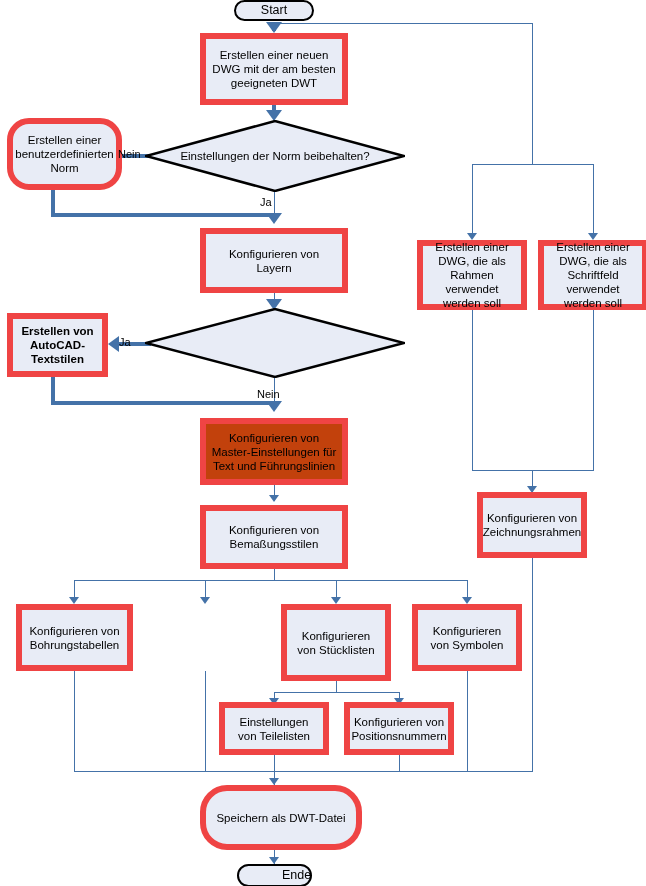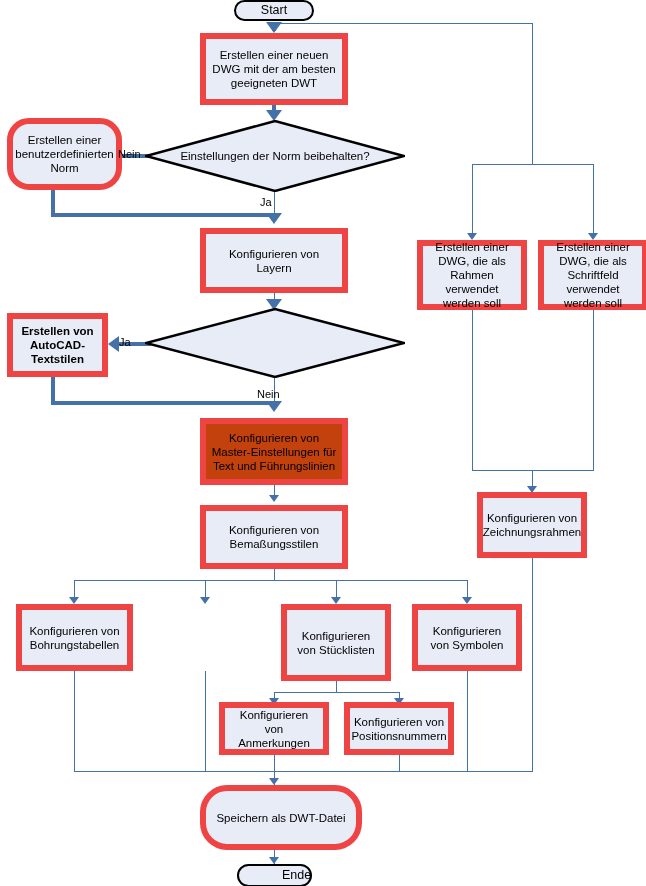--- a/index.html
+++ b/index.html
@@ -236,21 +236,21 @@
 
   <div class="node process" style="left:281px; top:604px; width:110px; height:77px;">
     <span>Konfigurieren von Stücklisten</span>
   </div>
 
   <div class="node process" style="left:412px; top:604px; width:110px; height:67px;">
     <span>Konfigurieren von Symbolen</span>
   </div>
 
   <div class="node process" style="left:219px; top:702px; width:110px; height:53px;">
-    <span>Konfigurieren von Anmerkungen</span>
+    <span>Einstellungen von Teilelisten</span>
   </div>
 
   <div class="node process" style="left:344px; top:702px; width:110px; height:53px;">
     <span>Konfigurieren von Positionsnummern</span>
   </div>
 
   <div class="node process" style="left:417px; top:240px; width:110px; height:70px;">
     <span>Erstellen einer DWG, die als Rahmen verwendet werden soll</span>
   </div>
 

